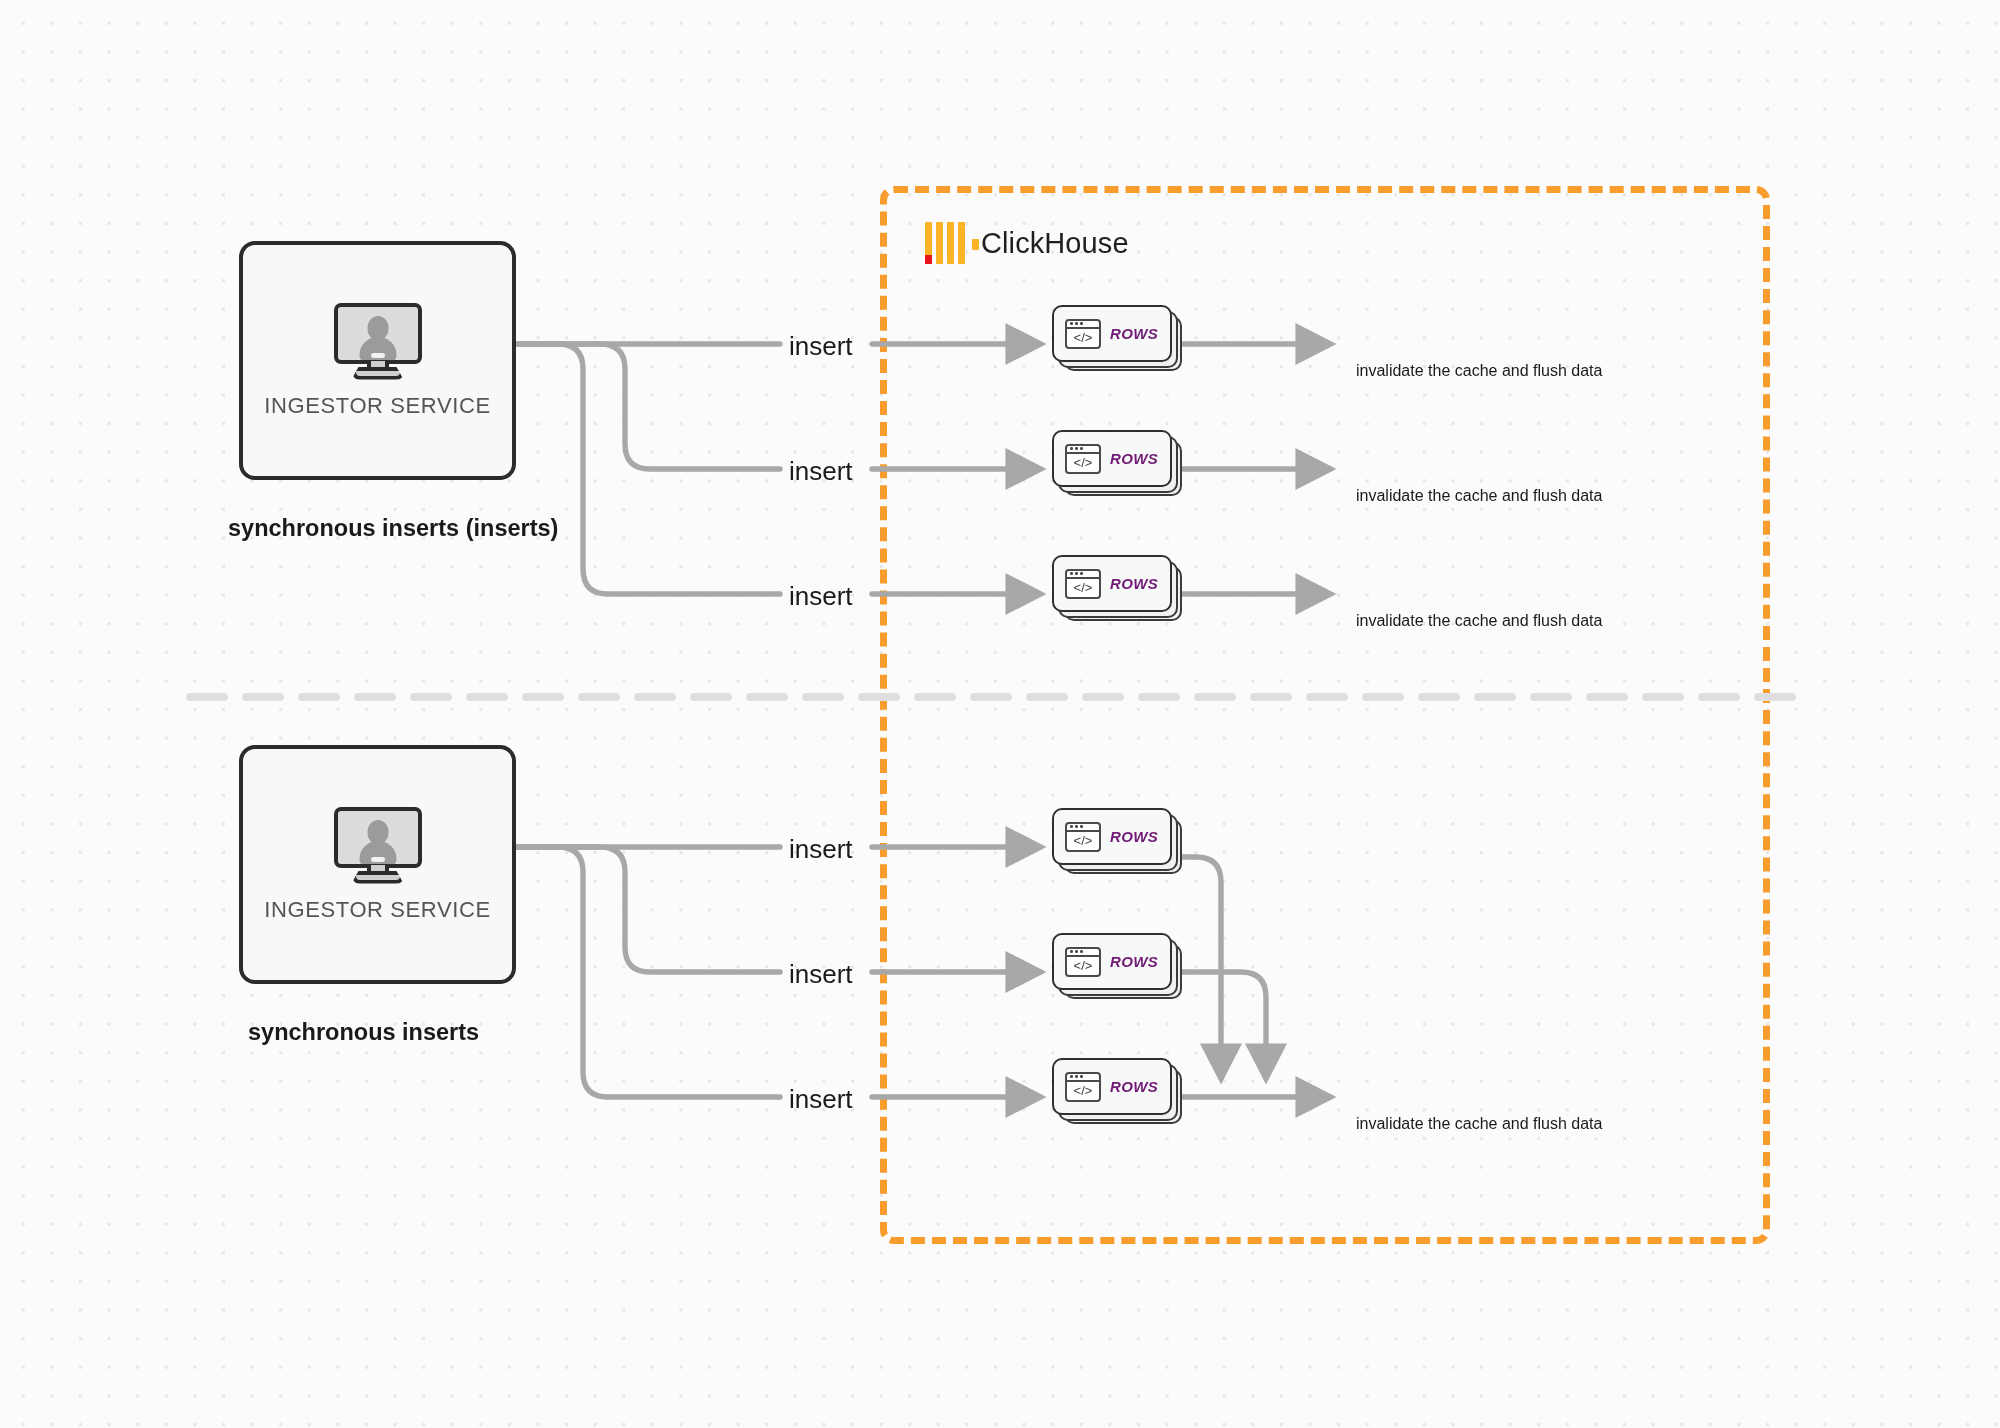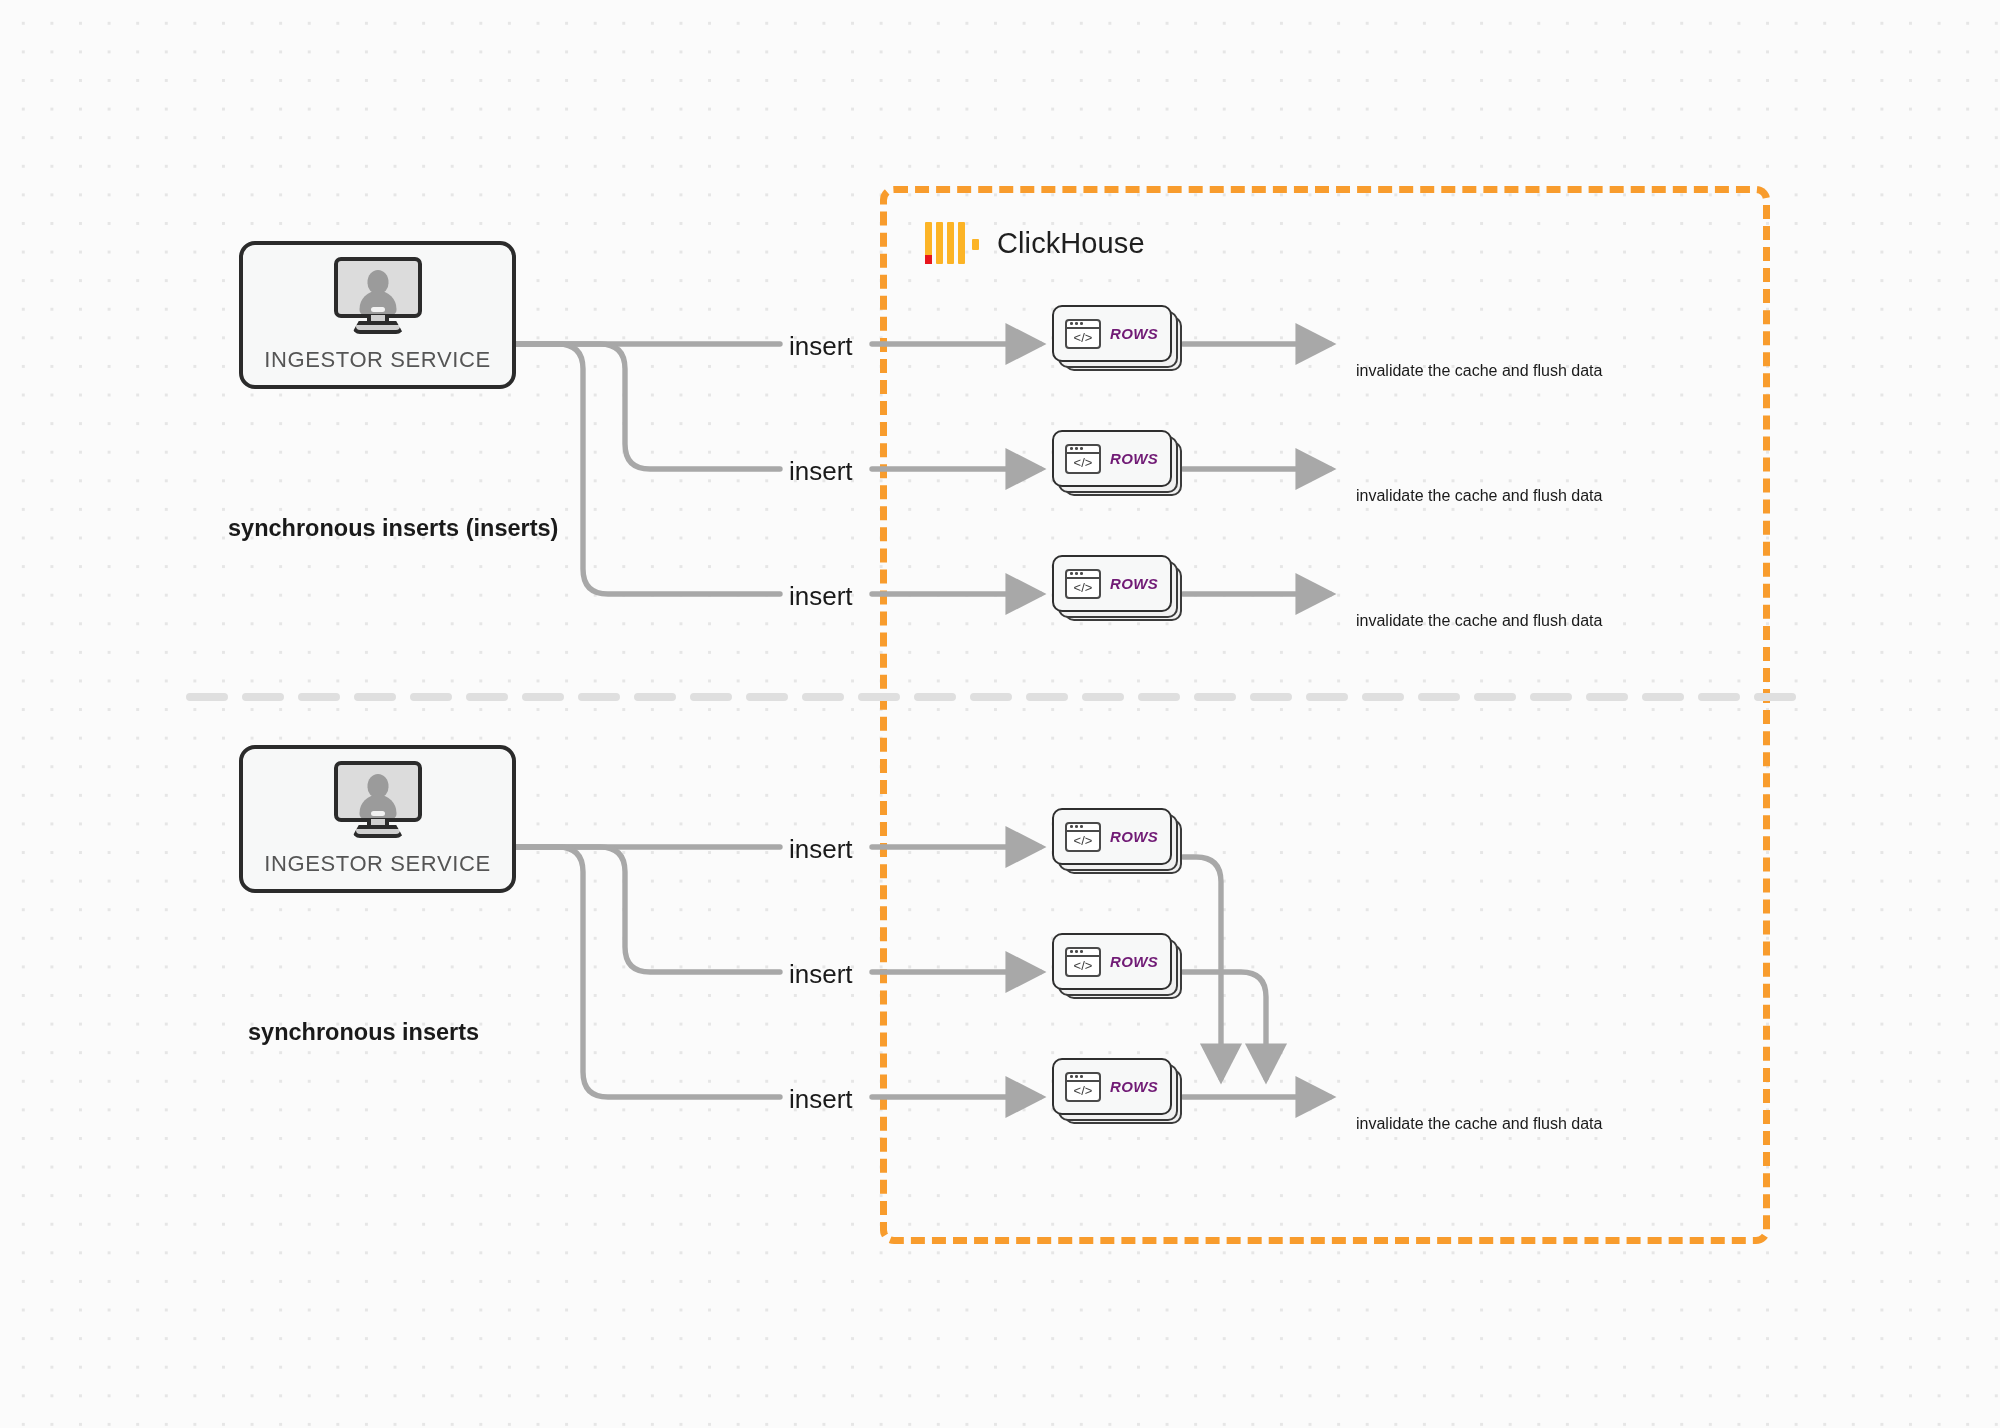--- a/index.html
+++ b/index.html
@@ -28,21 +28,21 @@
   .ch-boundary {
     position: absolute;
     border: 7px dashed #f89c2d;
     border-radius: 14px;
     box-sizing: border-box;
   }
   .ch-logo-wrap {
     position: absolute;
     display: flex;
     align-items: center;
-    gap: 28px;
+    gap: 12px;
   }
   .ch-logo {
     position: relative;
     width: 44px;
     height: 42px;
   }
   .ch-bar {
     position: absolute;
     top: 0;
     width: 7px;
@@ -74,21 +74,21 @@
   .ch-label {
     font-size: 29px;
     color: #1f1f1f;
     letter-spacing: .1px;
     white-space: nowrap;
   }
   
   .ingestor {
     position: absolute;
     width: 277px;
-    height: 148px;
+    height: 239px;
     background: #f7f8f8;
     border: 4px solid #2b2b2b;
     border-radius: 16px;
     box-sizing: border-box;
     display: flex;
     flex-direction: column;
     align-items: center;
     justify-content: center;
     gap: 14px;
   }

